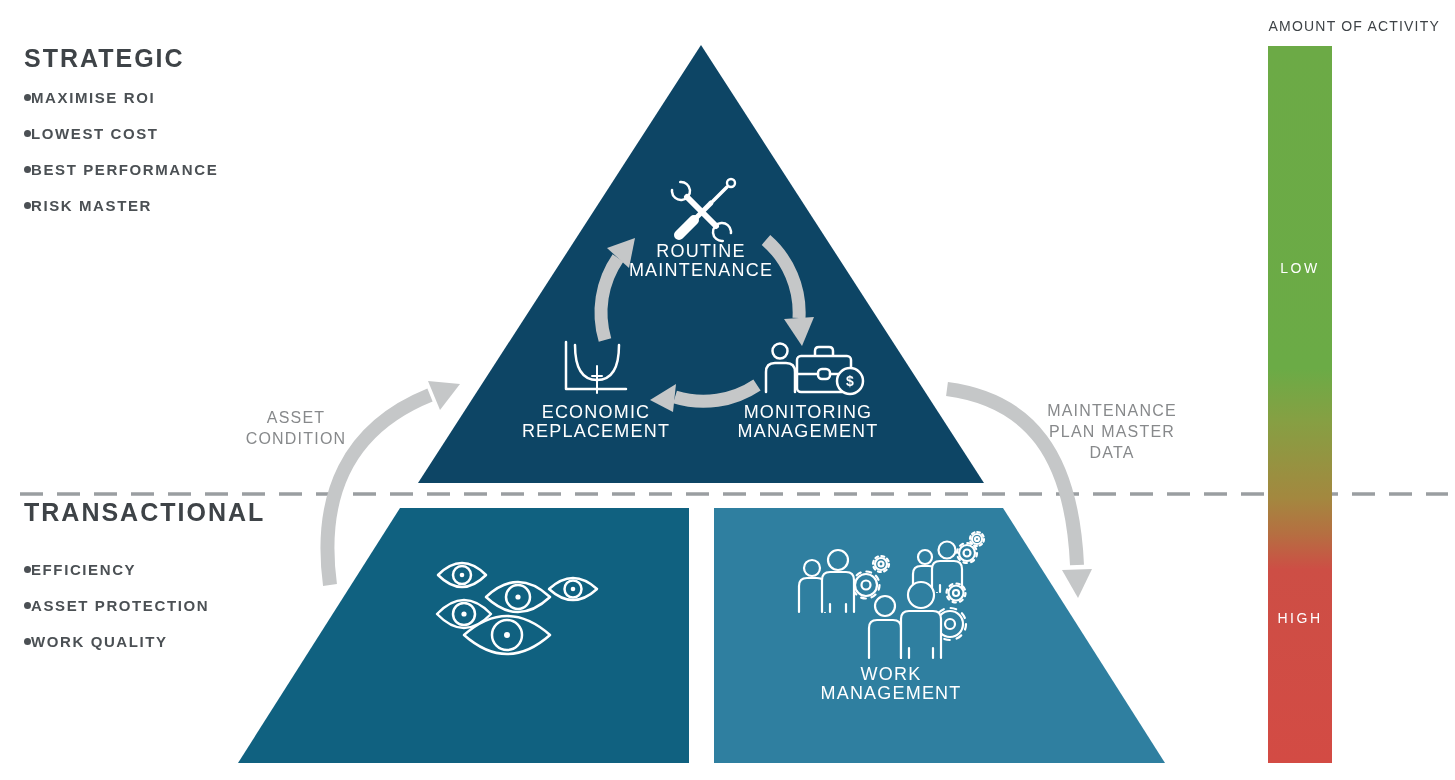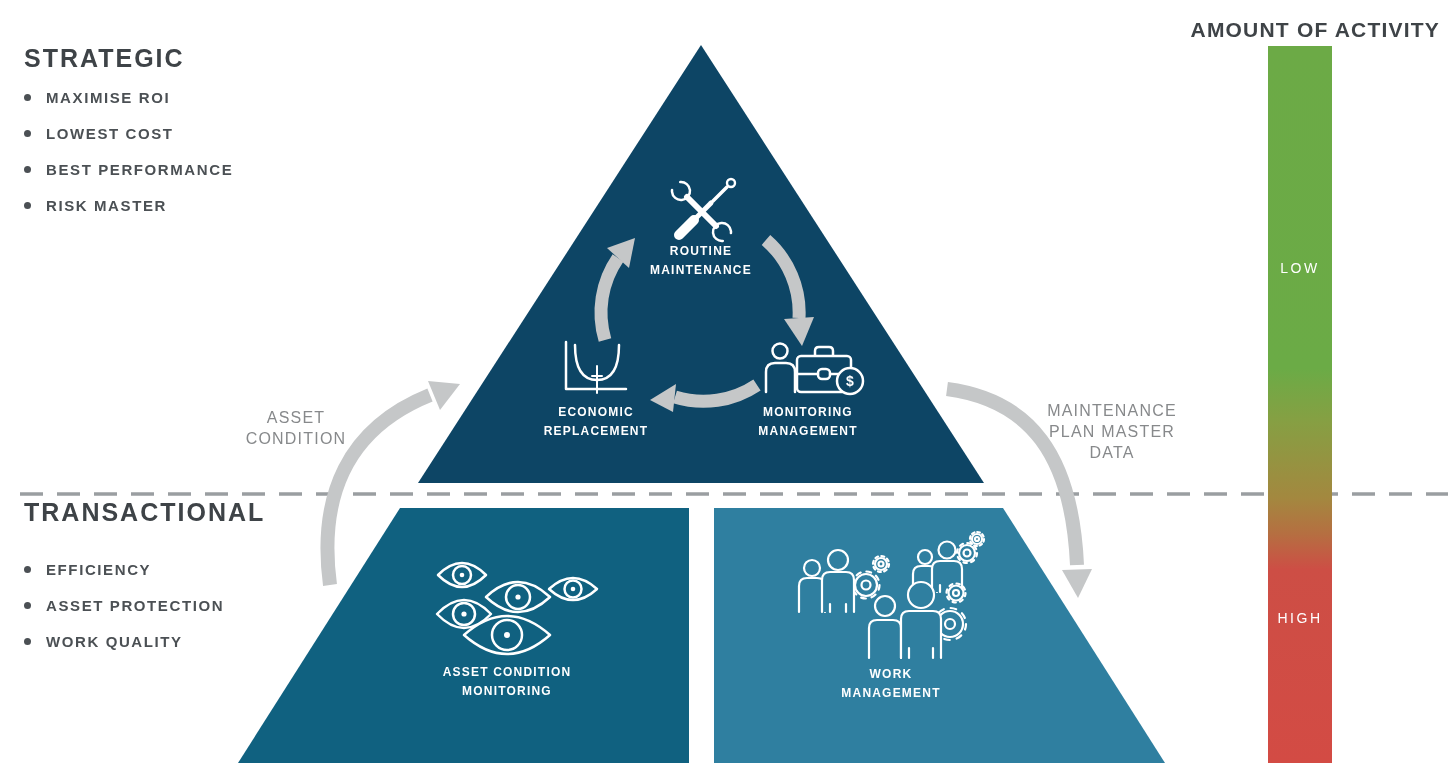--- a/index.html
+++ b/index.html
@@ -9,28 +9,28 @@
     --text_dark:#3e4347; --text_bullet:#4b5054; --text_graylabel:#87898b;
   }
   *{margin:0;padding:0;box-sizing:border-box}
   body{background:#fff;font-family:"Liberation Sans",sans-serif}
   .canvas{position:relative;width:1455px;height:780px;background:#fff;overflow:hidden}
   .layer{position:absolute;inset:0}
   .abs{position:absolute}
 
   .section-title{font-size:25px;font-weight:800;letter-spacing:2px;color:var(--text_dark);white-space:nowrap}
   .bullet-list{display:flex;flex-direction:column;gap:16px}
-  .bullet-row{display:flex;align-items:center;gap:15px;height:20px}
+  .bullet-row{display:flex;align-items:center;gap:0;height:20px}
   .bullet-dot{width:7px;height:7px;border-radius:50%;background:var(--text_bullet);flex:0 0 auto}
   .bullet-text{font-size:15px;font-weight:700;letter-spacing:1.6px;color:var(--text_bullet);white-space:nowrap}
 
-  .scale-title{font-size:21px;font-weight:700;letter-spacing:1.2px;color:var(--text_dark);text-align:right;white-space:nowrap}
+  .scale-title{font-size:14px;font-weight:400;letter-spacing:1.2px;color:var(--text_dark);text-align:right;white-space:nowrap}
   .scale-label{font-size:14px;font-weight:400;letter-spacing:2.5px;color:#fff;text-align:center}
 
-  .white-label{color:#fff;font-size:12px;font-weight:700;letter-spacing:1.2px;line-height:19px;text-align:center}
+  .white-label{color:#fff;font-size:18px;font-weight:400;letter-spacing:1.2px;line-height:19px;text-align:center}
   .white-label span{display:block}
   .gray-label{color:var(--text_graylabel);font-size:16px;font-weight:400;letter-spacing:1.2px;line-height:21px;text-align:center}
   .gray-label span{display:block}
 
   .shape-triangle{fill:var(--triangle)}
   .shape-trapL{fill:var(--trap_left)}
   .shape-trapR{fill:var(--trap_right)}
   .divider{stroke:var(--dash_gray);stroke-width:3.5;stroke-dasharray:23 14}
   .cyc{stroke:var(--arrow_gray);stroke-width:13;fill:none}
   .big-arrow{stroke:var(--arrow_gray);stroke-width:14;fill:none}
@@ -230,22 +230,18 @@
     <span>MAINTENANCE</span>
   </div>
   <div class="abs white-label" style="left:496px;top:403px;width:200px">
     <span>ECONOMIC</span>
     <span>REPLACEMENT</span>
   </div>
   <div class="abs white-label" style="left:708px;top:403px;width:200px">
     <span>MONITORING</span>
     <span>MANAGEMENT</span>
   </div>
-  <div class="abs white-label" style="left:377px;top:663px;width:260px">
-    <span>ASSET CONDITION</span>
-    <span>MONITORING</span>
-  </div>
   <div class="abs white-label" style="left:791px;top:665px;width:200px">
     <span>WORK</span>
     <span>MANAGEMENT</span>
   </div>
 
 </div>
 
 </body></html>

